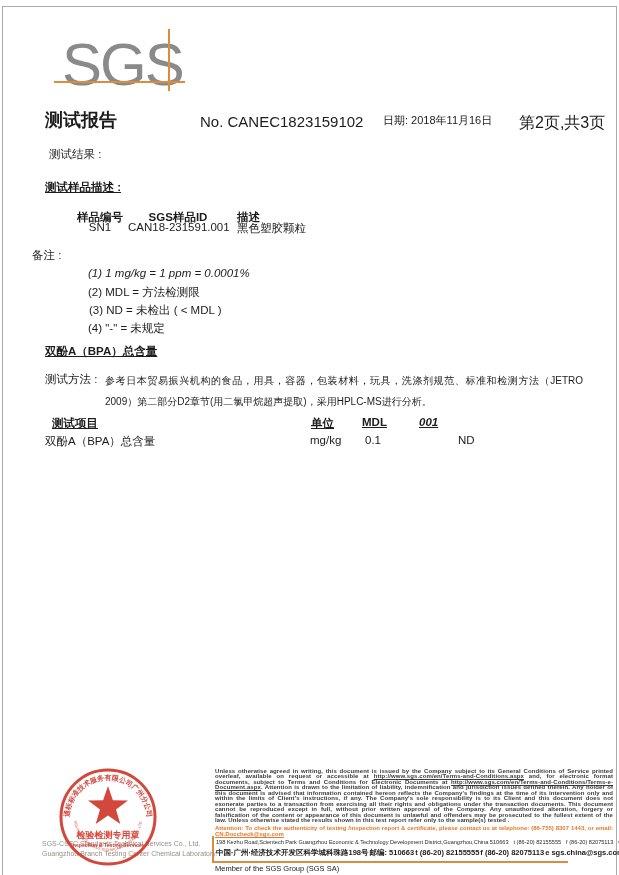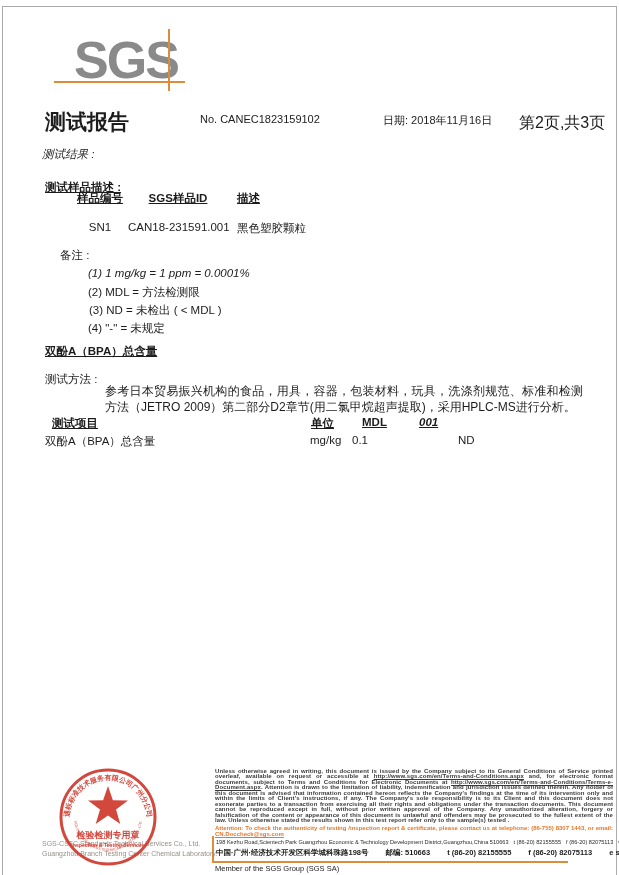--- a/index.html
+++ b/index.html
@@ -9,81 +9,81 @@
     font-family:"Liberation Sans","DejaVu Sans",sans-serif;
     color:#1c1c1c; -webkit-text-size-adjust:none;
   }
   .page-border {
     position:absolute; left:2px; top:6px; right:2px; bottom:-3px;
     border:1px solid #ababab; pointer-events:none;
   }
   .abs { position:absolute; white-space:nowrap; }
 
   
-  .logo-text { left:74px; top:30px; font-size:52px; font-weight:bold; color:#8a8a8a; letter-spacing:-2px; }
+  .logo-text { left:62px; top:30px; font-size:60px; font-weight:normal; color:#8a8a8a; letter-spacing:-2px; }
   .logo-hline { left:54px; top:81px; width:131px; height:2px; background:#dd8c3c; }
   .logo-vline { left:168px; top:29px; width:2px; height:62px; background:#dd8c3c; }
 
-  .doc-title { left:45px; top:108px; font-size:21px; font-weight:bold; }
-  .report-no { left:200px; top:113px; font-size:11px; }
+  .doc-title { left:45px; top:108px; font-size:18px; font-weight:bold; }
+  .report-no { left:200px; top:113px; font-size:15px; }
   .doc-date  { left:383px; top:113px; font-size:11px; }
   .page-info { left:519px; top:113px; font-size:16px; }
 
   .body-txt { font-size:11.5px; }
   .b { font-weight:bold; }
   .u { text-decoration:underline; }
   .i { font-style:italic; }
 
-  .results-label { left:42px; top:147px;font-style:italic; }
+  .results-label { left:49px; top:147px; }
   .sample-desc-heading { left:45px; top:180px; }
 
   .st-h0, .st-v0 { left:45px;  width:110px; text-align:center; }
   .st-h1, .st-v1 { left:128px; width:100px; text-align:center; }
   .st-h2, .st-v2 { left:237px; }
-  .st-h0,.st-h1,.st-h2 { top:191px; font-weight:bold;text-decoration:underline; }
+  .st-h0,.st-h1,.st-h2 { top:210px; font-weight:bold; }
   .st-v0,.st-v1,.st-v2 { top:221px; }
 
-  .remarks-label { left:60px; top:248px; }
+  .remarks-label { left:32px; top:248px; }
   .remark-0 { left:88px; top:267px;font-style:italic; }
   .remark-1 { left:88px; top:285px; }
   .remark-2 { left:89px; top:303px; }
   .remark-3 { left:88px; top:321px; }
 
   .bpa-heading { left:45px; top:344px; }
   .method-label { left:45px; top:372px; }
   .method-text {
     left:105px; top:370px; width:478px; white-space:normal;
-    font-size:12px; line-height:16px; text-align:justify;margin-top:13px;
+    font-size:10px; line-height:21px; text-align:justify;
   }
 
   .rt-h-item { left:52px;  top:416px; font-weight:bold; }
   .rt-h-unit { left:311px; top:416px; font-weight:bold; }
   .rt-h-mdl  { left:362px; top:416px; font-weight:bold; }
   .rt-h-001  { left:419px; top:416px; font-weight:bold; }
   .rt-v-item { left:45px;  top:434px; }
   .rt-v-unit { left:310px; top:434px; }
-  .rt-v-mdl  { left:352px; top:434px; }
+  .rt-v-mdl  { left:365px; top:434px; }
   .rt-v-001  { left:418px; top:434px;padding-left:40px; }
 
   
   .disclaimer {
     left:215px; top:769px; width:398px; white-space:normal;
     font-size:6px; line-height:5.45px; text-align:justify; color:#3a3a3a;
     font-weight:bold; letter-spacing:0.1px;
   }
   .attention {
     left:215px; top:826px; width:398px; white-space:normal;
     font-size:6px; line-height:5.8px; color:#e4782a; font-weight:bold; text-align:justify;
   }
   .addr-row1 {
     left:216px; top:839px; width:396px; display:flex; gap:5px;
     justify-content:space-between; font-size:5.6px; color:#2a2a2a; align-items:baseline;
   }
   .addr-row2 {
-    left:216px; top:848px; width:396px; display:flex; gap:17px;
+    left:216px; top:848px; width:396px; display:flex; gap:1px;
     justify-content:space-between; font-size:7.5px; color:#1c1c1c; align-items:baseline; font-weight:bold;
   }
   .footer-vline { left:212px; top:836px; width:2px; height:26px; background:#dd8c3c; }
   .footer-hline { left:212px; top:861px; width:356px; height:2px; background:#dd8c3c; }
   .member-line { left:215px; top:864px; width:353px; text-align:left; font-size:7.5px; }
 
   .company-line1 { left:42px; top:840px; font-size:7px; color:#969089; }
   .company-line2 { left:42px; top:850px; font-size:7px; color:#969089; }
 
   .stamp { left:58px; top:767px; width:100px; height:100px; opacity:0.92; }

